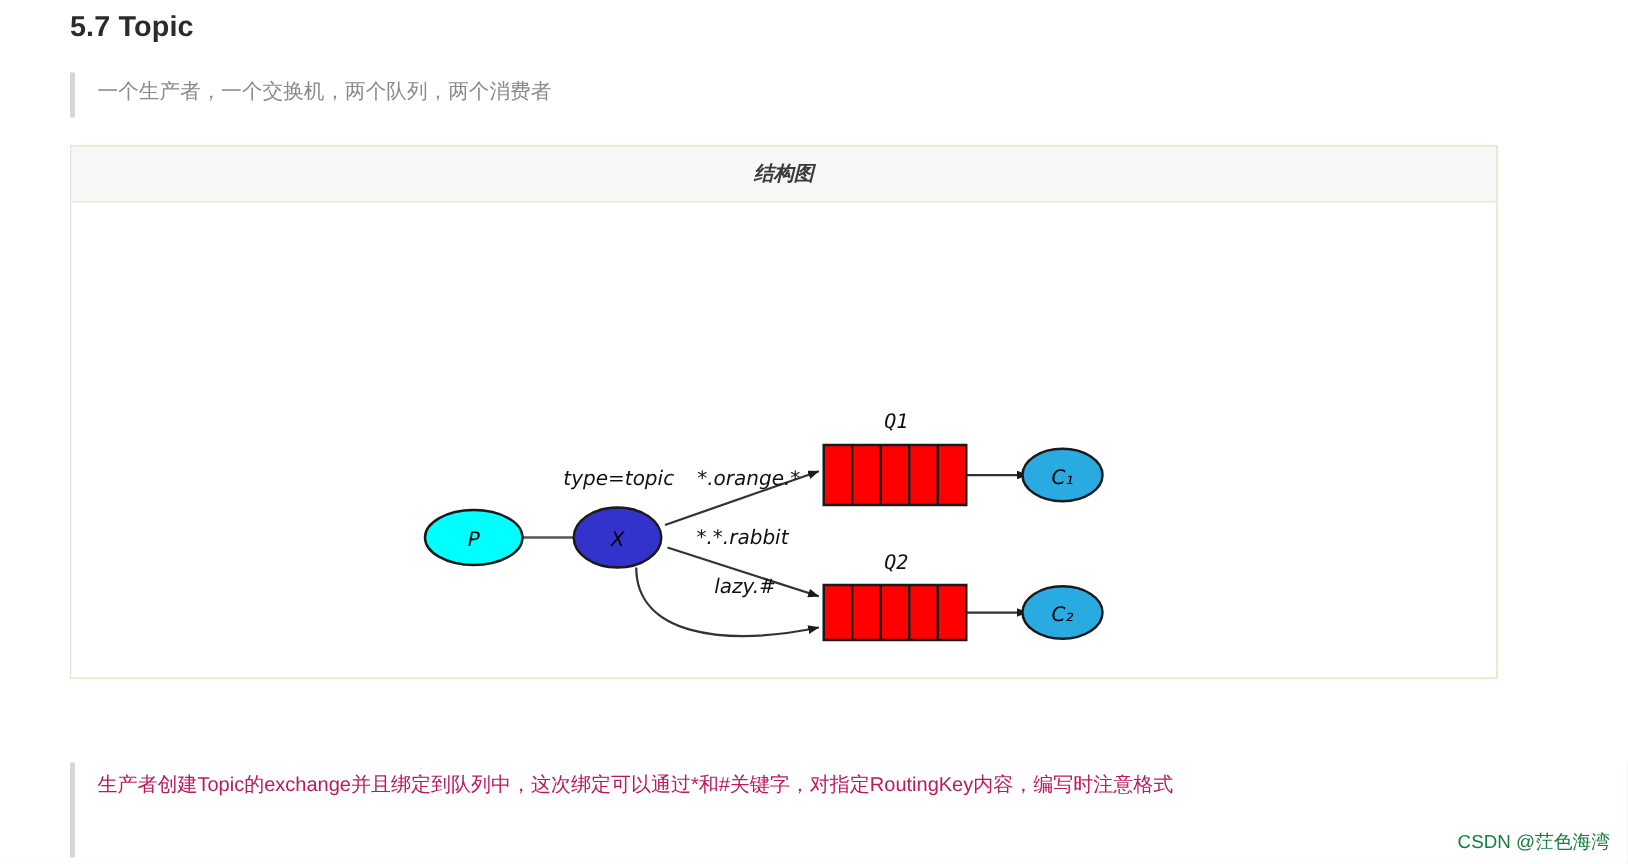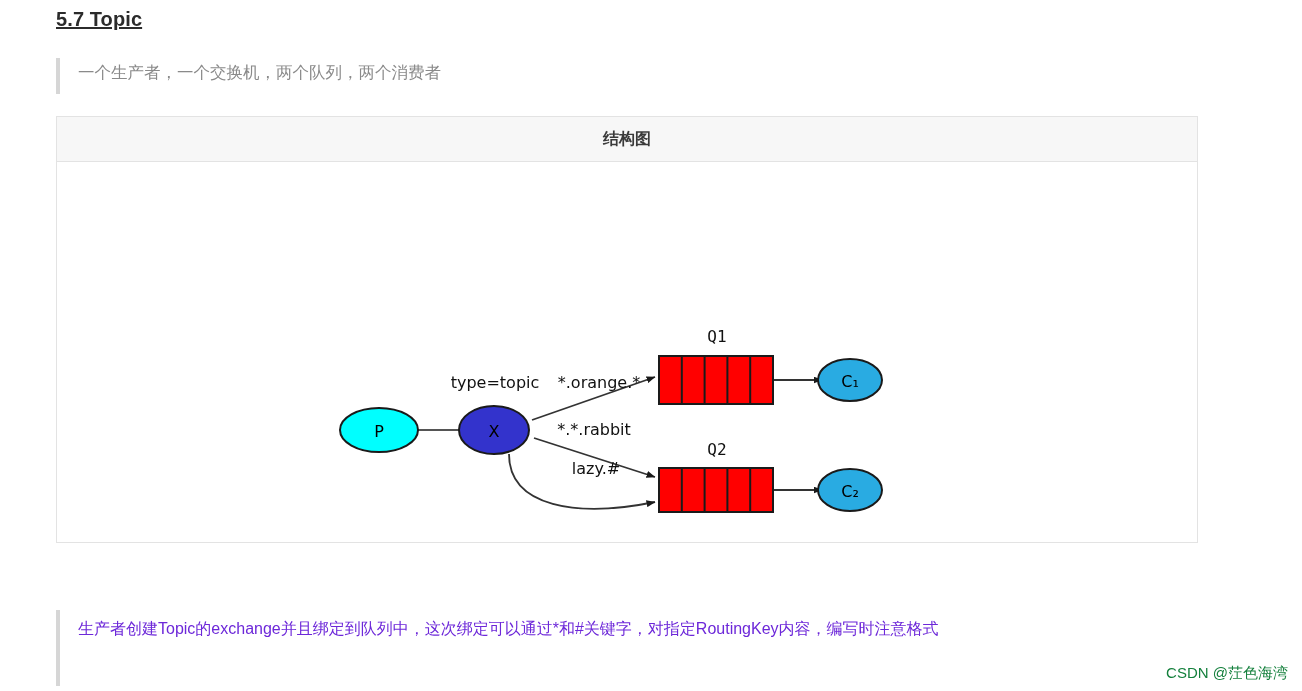--- a/index.html
+++ b/index.html
@@ -13,26 +13,25 @@
     position: relative;
     font-family: "Liberation Sans", "DejaVu Sans", sans-serif;
     overflow: hidden;
   }
 
   
   .page-heading {
     position: absolute;
     left: 56px;
     top: 8px;
-    font-size: 20px;
+    font-size: 23px;
     font-weight: bold;
     color: #2b2b2b;
     letter-spacing: 0.1px;
     white-space: nowrap;
-    text-decoration: underline;
   }
 
   
   .blockquote {
     position: absolute;
     display: flex;
     align-items: flex-start;
   }
   .blockquote .bar {
     width: 4px;
@@ -55,36 +54,37 @@
     font-family: Liberation Mono, monospace;
   }
   #quote-bottom {
     left: 56px;
     top: 610px;
     height: 76px;
   }
   #quote-bottom .bq-text {
     line-height: 38px;
     font-size: 16px;
-    color: #6d28d9;
+    color: #be185d;
   }
   #quote-bottom .bq-line {
     display: block;
   }
 
   
   .figure-table {
     position: absolute;
     left: 56px;
     top: 116px;
     width: 1140px;
     border: 1px solid #e3e3e3;
     border-collapse: collapse;
     background: #fde047;
     box-sizing: content-box;
+    font-style: italic;
   }
   .figure-table .th-row {
     height: 44px;
     background: #f7f7f7;
     border-bottom: 1px solid #e3e3e3;
     display: flex;
     align-items: center;
     justify-content: center;
   }
   .figure-table .th-row .th-label {

